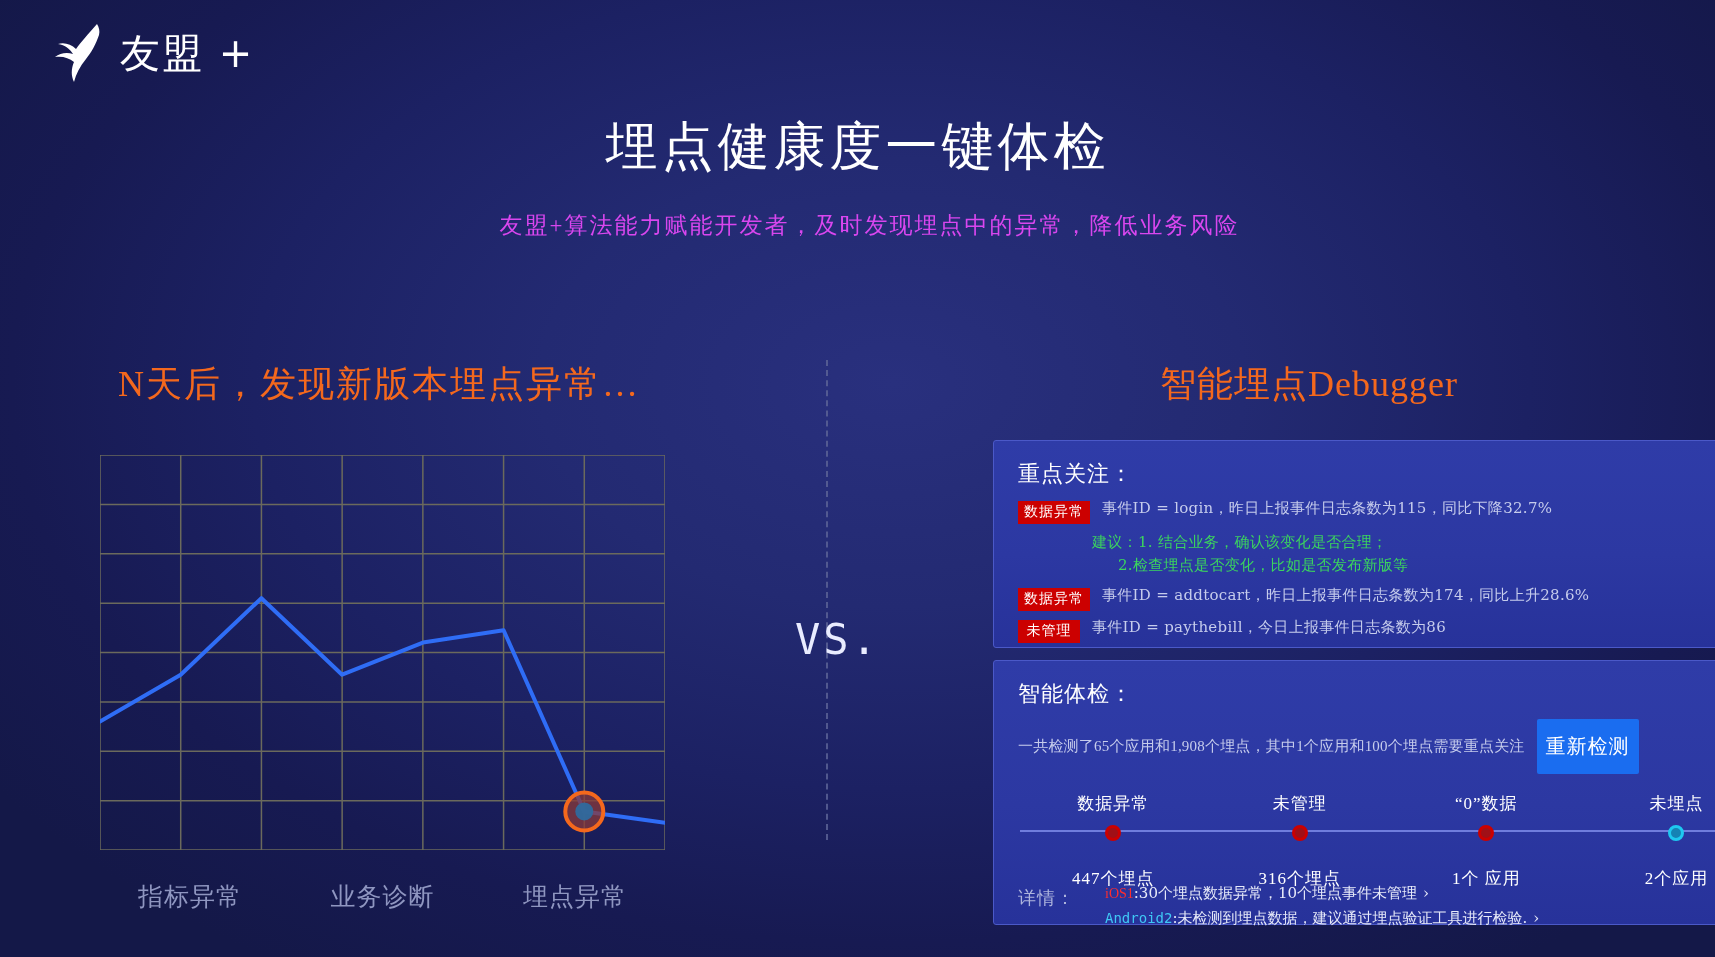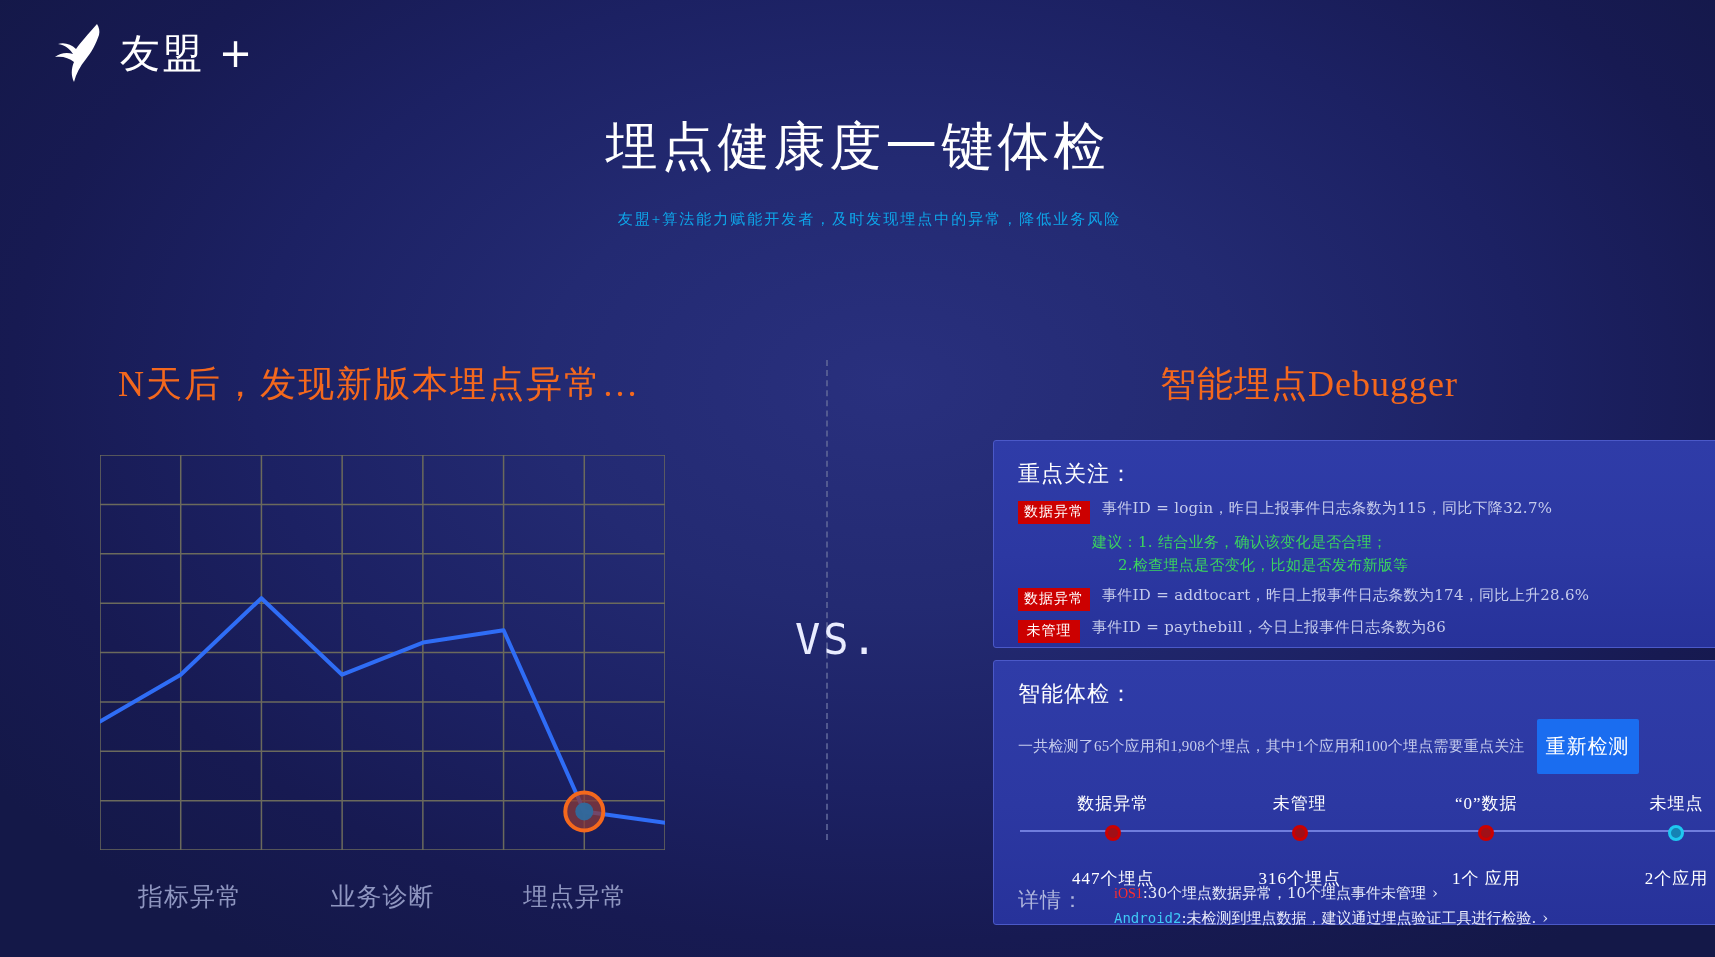--- a/index.html
+++ b/index.html
@@ -29,21 +29,21 @@
   
   #headline {
     position: absolute; top: 112px; left: 0; width: 100%;
     text-align: center;
   }
   #headline .title {
     font-size: 52px; letter-spacing: 4px; color: #ffffff; font-weight: 400;
   }
   #headline .subtitle {
     margin-top: 28px;
-    font-size: 15px; letter-spacing: 2px; color: #0ea5e9; font-weight: 400; padding-left: 24px;
+    font-size: 23px; letter-spacing: 2px; color: #d946ef; font-weight: 400; padding-left: 24px;
   }
   
   #divider {
     position: absolute; left: 826px; top: 360px;
     width: 0; height: 480px;
     border-left: 2px dashed #5b6296;
     opacity: .85;
   }
   #vs-label {
     position: absolute; left: 795px; top: 615px;
@@ -127,21 +127,21 @@
   }
   .metric .m-label { font-size: 17px; color: #ffffff; letter-spacing: 1px; }
   .metric .m-dot {
     width: 16px; height: 16px; border-radius: 50%;
     margin: 10px auto 0 auto;
     border: 3px solid #cc0000; background: #a01017;
   }
   .metric.cyan .m-dot { border-color: #1ec8f0; background: #1582b4; }
   .metric .m-value { font-size: 17px; color: #ffffff; margin-top: 26px; letter-spacing: 1px; }
   #details { margin: 14px 0 0 24px; display: flex; align-items: flex-start; gap: 30px; }
-  #details .d-label { font-size: 21px; color: #aeb5dd; letter-spacing: 1px; padding-top: 2px; }
+  #details .d-label { font-size: 18px; color: #aeb5dd; letter-spacing: 1px; padding-top: 2px; }
   #details .d-list { display: flex; flex-direction: column; gap: 6px; }
   .d-item { font-size: 15px; color: #e7eaf9; white-space: nowrap; font-family: "DejaVu Serif", serif; }
   .d-item .app-red { color: #ff2d2d; font-family: Liberation Serif, serif; font-size: 14px; }
   .d-item .app-cyan { color: #3fc8f5; font-family: "DejaVu Sans Mono", monospace; font-size: 14px; }
   .d-item .chev { color: #e7eaf9; margin-left: 6px; }
 </style>
 </head>
 <body>
 
 <div id="logo">

